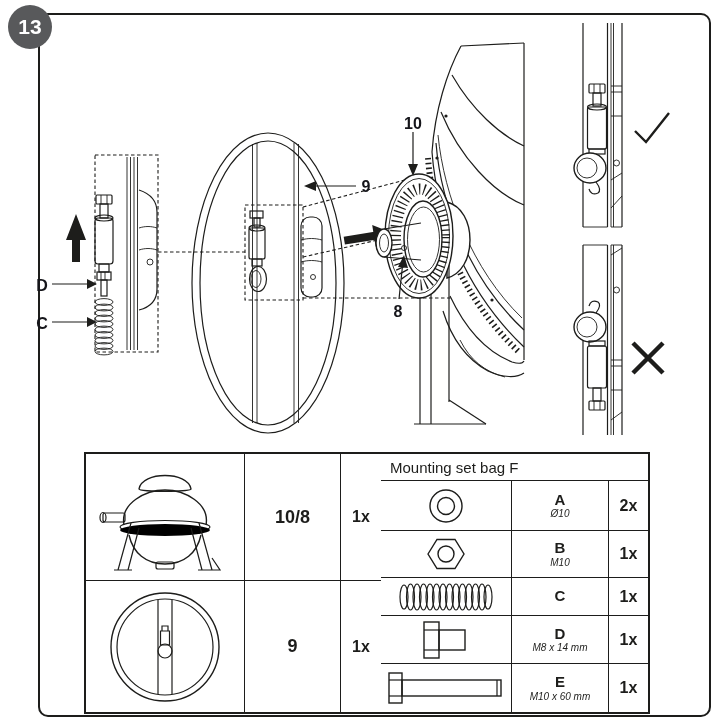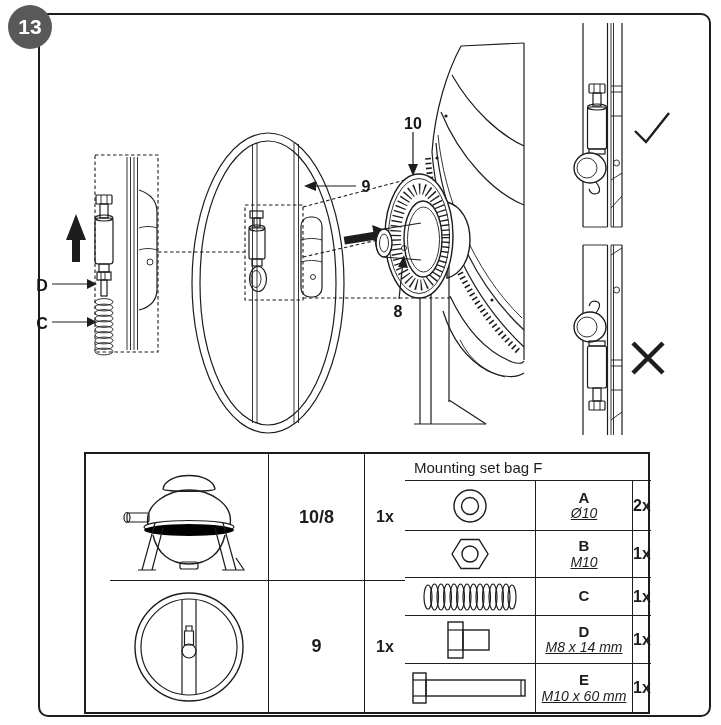--- a/index.html
+++ b/index.html
@@ -21,37 +21,37 @@
   .art text{font-family:"Liberation Sans",sans-serif;font-weight:700;font-size:16px;
        fill:#15151a;stroke:none;}
   .art .chk{fill:none;stroke:#1d1d1b;stroke-width:2.4px;}
   .art .xx{fill:none;stroke:#1d1d1b;stroke-width:4.5px;}
 
   
   .parts-table{position:absolute;left:84px;top:452px;width:566px;height:262px;
        border:2px solid #1d1d1b;box-sizing:border-box;display:flex;background:#fff;}
   .parts-table *{box-sizing:border-box;}
   .pt-left{width:295px;display:grid;grid-template-columns:159px 96px 40px;
-       grid-template-rows:127px 1fr;margin-left:24px;}
+       grid-template-rows:127px 1fr;}
   .pt-left .cell{border-right:1.5px solid #1d1d1b;display:flex;
        align-items:center;justify-content:center;}
   .pt-left .row1{border-bottom:1.5px solid #1d1d1b;}
   .ref-txt{font-weight:700;font-size:18px;}
   .qty-txt{font-weight:700;font-size:16px;}
   .pt-right{flex:1;display:grid;grid-template-rows:27px 50px 47px 38px 48px 1fr;}
   .pt-header{border-bottom:1.5px solid #1d1d1b;font-weight:400;font-size:15px;
        display:flex;align-items:center;padding-left:9px;}
   .pt-row{display:grid;grid-template-columns:131px 97px 1fr;
        border-bottom:1.5px solid #1d1d1b;}
   .pt-row.last{border-bottom:none;}
   .p-icon,.p-label,.p-qty{display:flex;align-items:center;justify-content:center;}
   .p-icon{border-right:1.5px solid #1d1d1b;}
   .p-label{border-right:1.5px solid #1d1d1b;flex-direction:column;line-height:1.1;}
   .p-letter{font-weight:700;font-size:15px;}
-  .p-spec{font-style:italic;font-size:14px;text-decoration:underline;}
+  .p-spec{font-style:italic;font-size:10px;}
   .p-qty{font-weight:700;font-size:16px;}
   .pic{fill:none;stroke:#1d1d1b;stroke-width:1.4px;}
   .pic2{fill:none;stroke:#1d1d1b;stroke-width:1.2px;}
 </style>
 </head>
 <body>
 
 <div class="page-border"></div>
 <div class="step-badge">
   <span>13</span>

